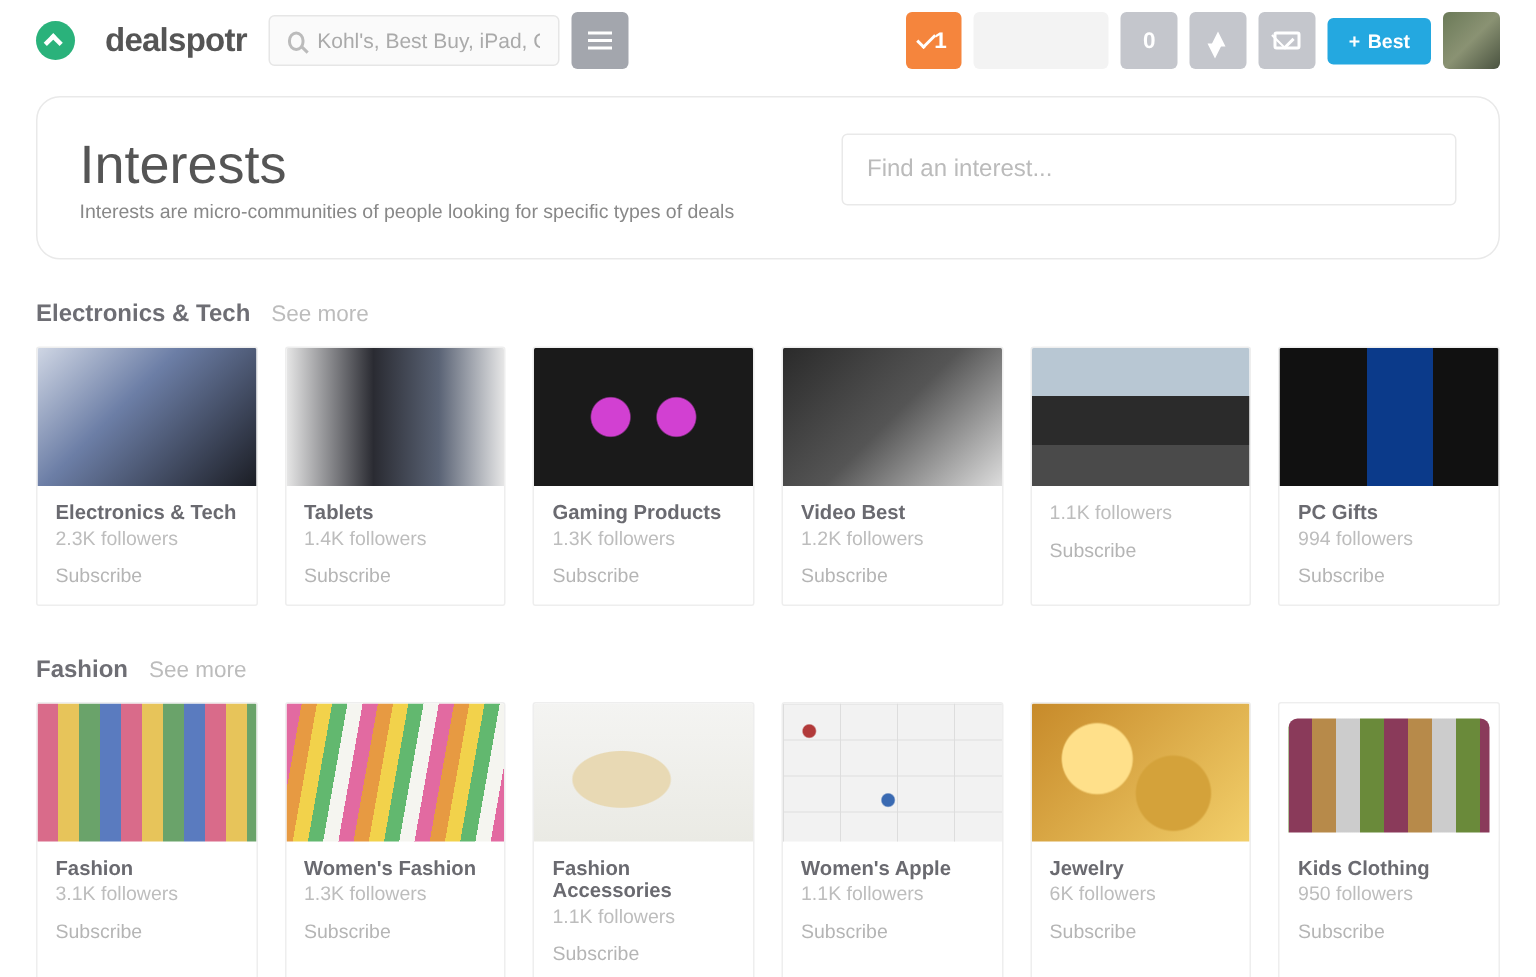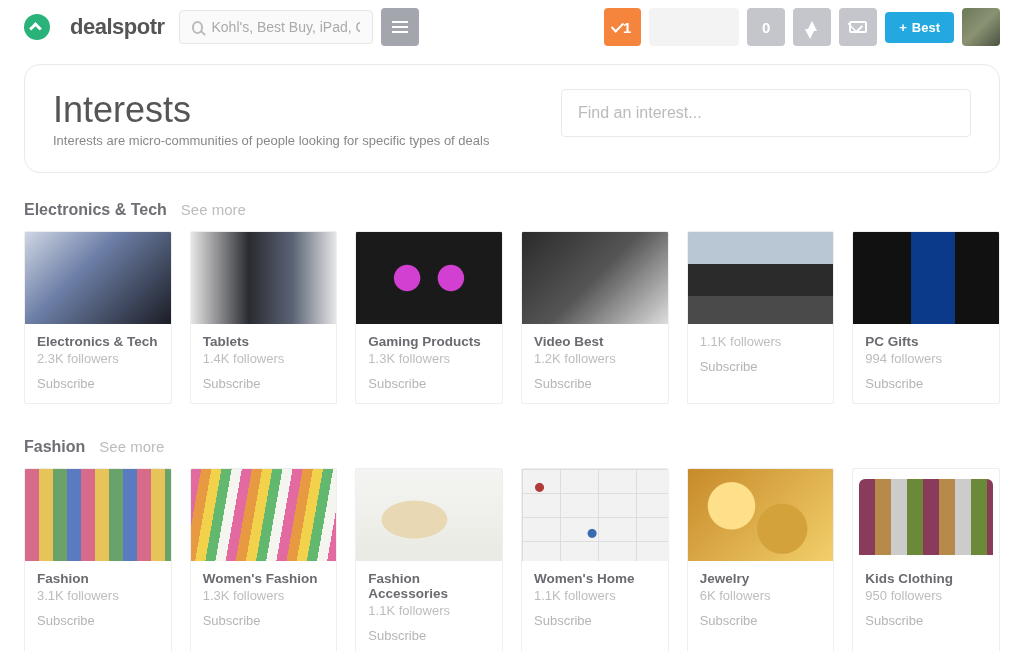--- a/index.html
+++ b/index.html
@@ -333,21 +333,21 @@
       <div class="card-img img-i"></div>
       <div class="card-body">
         <div class="card-title">Fashion Accessories</div>
         <div class="card-followers">1.1K followers</div>
         <div class="card-sub">Subscribe</div>
       </div>
     </div>
     <div class="card">
       <div class="card-img img-j"></div>
       <div class="card-body">
-        <div class="card-title">Women's Home</div>
+        <div class="card-title">Women's Apple</div>
         <div class="card-followers">1.1K followers</div>
         <div class="card-sub">Subscribe</div>
       </div>
     </div>
     <div class="card">
       <div class="card-img img-k"></div>
       <div class="card-body">
         <div class="card-title">Jewelry</div>
         <div class="card-followers">6K followers</div>
         <div class="card-sub">Subscribe</div>

